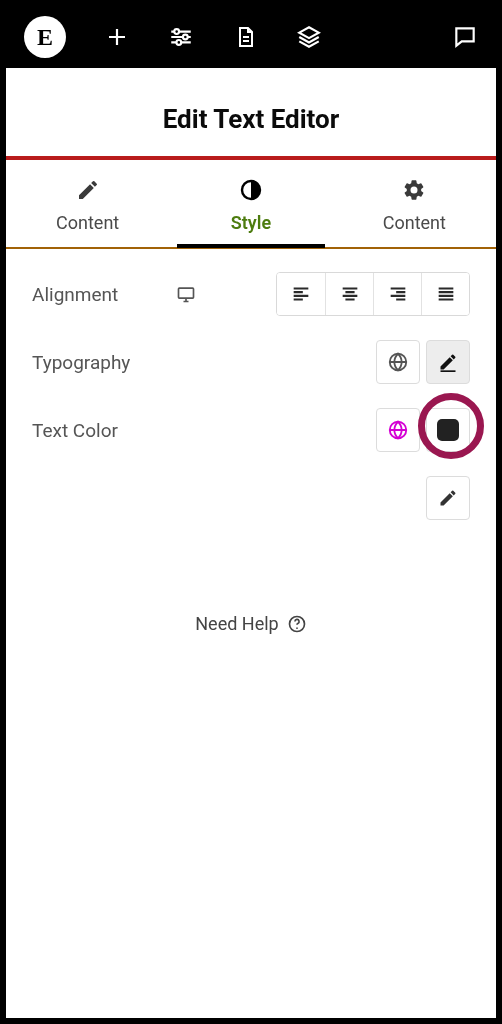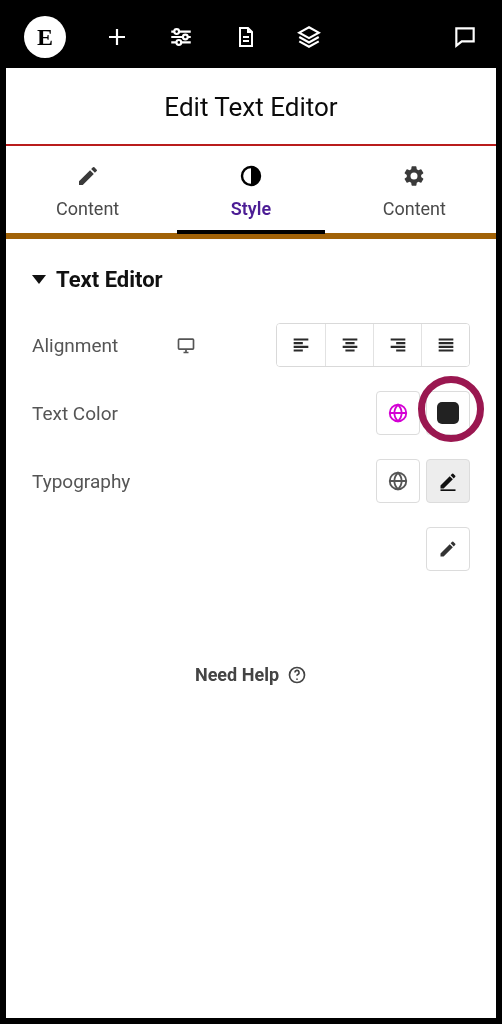--- a/index.html
+++ b/index.html
@@ -37,43 +37,43 @@
   }
   .topbar .tbicon {
     width: 26px; height: 26px;
     color: #fff;
     display: flex; align-items: center; justify-content: center;
   }
   .topbar .tbicon.last { margin-left: auto; }
   .title {
     text-align: center;
     font-size: 26px;
-    font-weight: 400;
+    font-weight: 700;
     color: #0b0b0b;
-    padding: 24px 0 22px;
-    border-bottom: 2px solid #b91c1c;
+    padding: 36px 0 22px;
+    border-bottom: 4px solid #b91c1c;
   }
   .tabs {
     display: flex;
-    border-bottom: 6px solid #a16207;
+    border-bottom: 2px solid #a16207;
   }
   .tab {
     flex: 1;
     display: flex;
     flex-direction: column;
     align-items: center;
     gap: 10px;
     padding: 18px 0 14px;
     color: #4a4a4a;
     cursor: pointer;
     position: relative;
   }
   .tab .tabicon { width: 24px; height: 24px; color:#3a3a3a; }
   .tab .tablabel { font-size: 18px; }
-  .tab.active { color: #4c1d95; font-weight: 600; }
+  .tab.active { color: #4d7c0f; font-weight: 600; }
   .tab.active::after {
     content: "";
     position: absolute;
     bottom: -1px;
     left: 8px; right: 8px;
     height: 4px;
     background: #000;
   }
   .section {
     padding: 20px 26px;
@@ -148,21 +148,21 @@
   }
   .ring {
     position: absolute;
     border: 7px solid #9a1750;
     border-radius: 50%;
   }
   .help {
     text-align: left;
     font-size: 18px;
     color: #444;
-    font-weight: 700;
+    font-weight: 400;
     display:flex;
     justify-content:center;
     align-items:center;
     gap:8px;
     margin-top: 90px;
     cursor:pointer;
   }
   svg { display:block; }
 </style>
 </head>
@@ -230,24 +230,20 @@
       <div class="tabicon">
         <svg viewBox="0 0 24 24" width="24" height="24" fill="currentColor">
             <path d="M19.14 12.94a7.14 7.14 0 0 0 .05-.94 7.14 7.14 0 0 0-.05-.94l2.03-1.58a.5.5 0 0 0 .12-.64l-1.92-3.32a.5.5 0 0 0-.6-.22l-2.39.96a7.03 7.03 0 0 0-1.62-.94l-.36-2.54a.5.5 0 0 0-.5-.42h-3.84a.5.5 0 0 0-.5.42l-.36 2.54c-.58.24-1.12.55-1.62.94l-2.39-.96a.5.5 0 0 0-.6.22L2.67 8.84a.5.5 0 0 0 .12.64l2.03 1.58c-.03.31-.05.63-.05.94s.02.63.05.94L2.79 14.52a.5.5 0 0 0-.12.64l1.92 3.32c.13.22.39.31.6.22l2.39-.96c.5.39 1.04.7 1.62.94l.36 2.54c.4.24.25.42.5.42h3.84c.25 0 .46-.18.5-.42l.36-2.54c.58-.24 1.12-.55 1.62-.94l2.39.96c.22.09.48 0 .6-.22l1.92-3.32a.5.5 0 0 0-.12-.64l-2.03-1.58zM12 15.5A3.5 3.5 0 1 1 12 8.5a3.5 3.5 0 0 1 0 7z"></path>
           </svg>
       </div>
       <div class="tablabel">Content</div>
     </div>
   </div>
 
   <div class="section">
-    <div class="sect-header">
-      <span class="caret"></span>
-      <span>Text Editor</span>
-    </div>
 
     <div class="row">
       <span class="label">Alignment</span>
       <span class="monitor">
         <svg viewBox="0 0 24 24" width="20" height="20" fill="none" stroke="currentColor" stroke-width="2">
             <rect x="3" y="5" width="18" height="12" rx="1"></rect>
             <path d="M9 21h6M12 17v4"></path>
           </svg>
       </span>
       <div class="right">
@@ -265,20 +261,42 @@
           <div class="segbtn">
             <svg viewBox="0 0 24 24" width="22" height="22" stroke="currentColor" stroke-width="2.4">
                 <path d="M4 6h16M10 10h10M4 14h16M10 18h10"></path>
               </svg>
           </div>
           <div class="segbtn">
             <svg viewBox="0 0 24 24" width="22" height="22" stroke="currentColor" stroke-width="2.4">
                 <path d="M4 6h16M4 10h16M4 14h16M4 18h16"></path>
               </svg>
           </div>
+        </div>
+      </div>
+    </div>
+
+    <div class="row">
+      <span class="label">Typography</span>
+      <div class="right" style="gap:6px;">
+        <div class="btnsquare">
+          <span style="color:#555;">
+            <svg viewBox="0 0 24 24" width="22" height="22" fill="none" stroke="currentColor" stroke-width="2">
+                <circle cx="12" cy="12" r="9"></circle>
+                <path d="M3 12h18M12 3c2.5 2.5 4 5.5 4 9s-1.5 6.5-4 9c-2.5-2.5-4-5.5-4-9s1.5-6.5 4-9z"></path>
+              </svg>
+          </span>
+        </div>
+        <div class="btnsquare active">
+          <span style="color:#111;">
+            <svg viewBox="0 0 24 24" width="20" height="20" fill="currentColor">
+                <path d="M3 17.25V21h3.75L17.81 9.94l-3.75-3.75L3 17.25zM20.71 7.04a1 1 0 0 0 0-1.41l-2.34-2.34a1 1 0 0 0-1.41 0l-1.83 1.83 3.75 3.75 1.83-1.83z"></path>
+                <rect x="3" y="22" width="18" height="2"></rect>
+              </svg>
+          </span>
         </div>
       </div>
     </div>
 
     <div class="row" style="position:relative;">
       <span class="label">Text Color</span>
       <div class="right" style="gap:6px;">
         <div class="btnsquare">
           <span class="globe-magenta">
             <svg viewBox="0 0 24 24" width="22" height="22" fill="none" stroke="currentColor" stroke-width="2">
@@ -288,42 +306,20 @@
           </span>
         </div>
         <div class="btnsquare">
           <span class="swatch"></span>
         </div>
       </div>
       <div class="ring" style="width:66px;height:66px;right:-14px;top:-12px;"></div>
     </div>
 
     <div class="row">
-      <span class="label">Typography</span>
-      <div class="right" style="gap:6px;">
-        <div class="btnsquare">
-          <span style="color:#555;">
-            <svg viewBox="0 0 24 24" width="22" height="22" fill="none" stroke="currentColor" stroke-width="2">
-                <circle cx="12" cy="12" r="9"></circle>
-                <path d="M3 12h18M12 3c2.5 2.5 4 5.5 4 9s-1.5 6.5-4 9c-2.5-2.5-4-5.5-4-9s1.5-6.5 4-9z"></path>
-              </svg>
-          </span>
-        </div>
-        <div class="btnsquare active">
-          <span style="color:#111;">
-            <svg viewBox="0 0 24 24" width="20" height="20" fill="currentColor">
-                <path d="M3 17.25V21h3.75L17.81 9.94l-3.75-3.75L3 17.25zM20.71 7.04a1 1 0 0 0 0-1.41l-2.34-2.34a1 1 0 0 0-1.41 0l-1.83 1.83 3.75 3.75 1.83-1.83z"></path>
-                <rect x="3" y="22" width="18" height="2"></rect>
-              </svg>
-          </span>
-        </div>
-      </div>
-    </div>
-
-    <div class="row">
       <div class="right">
         <div class="btnsquare">
           <span style="color:#333;">
             <svg viewBox="0 0 24 24" width="20" height="20" fill="currentColor">
                 <path d="M3 17.25V21h3.75L17.81 9.94l-3.75-3.75L3 17.25zM20.71 7.04a1 1 0 0 0 0-1.41l-2.34-2.34a1 1 0 0 0-1.41 0l-1.83 1.83 3.75 3.75 1.83-1.83z"></path>
               </svg>
           </span>
         </div>
       </div>
     </div>

